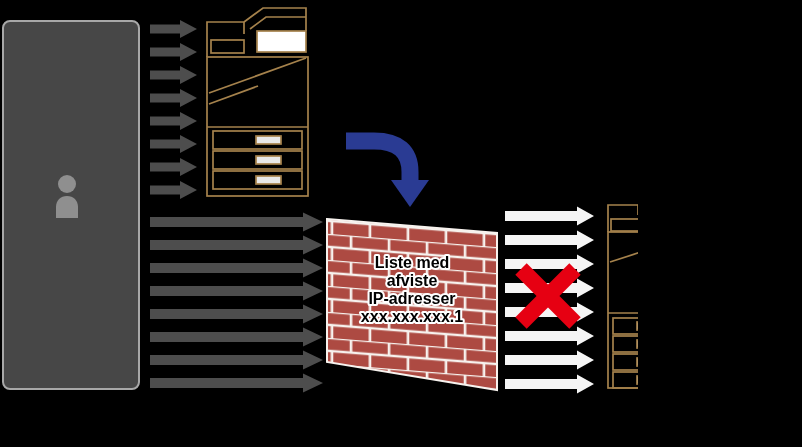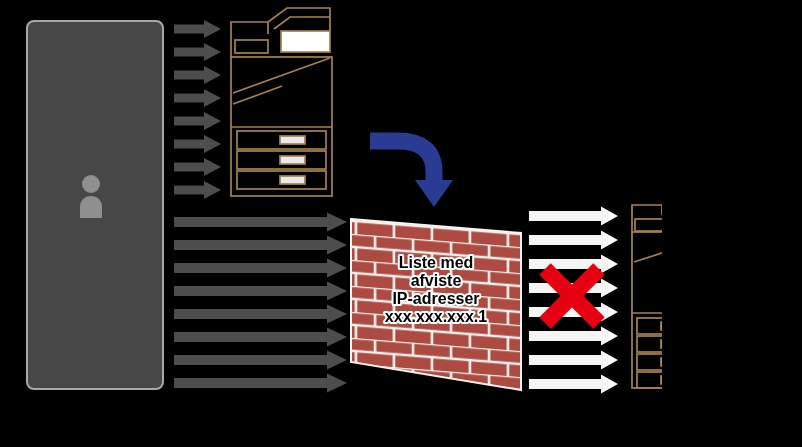--- a/index.html
+++ b/index.html
@@ -1,16 +1,16 @@
 <!DOCTYPE html>
 <html style="--background: #000000; --panel-fill: #474747; --panel-border: #a8a8a8; --person: #8f8f8f; --printer-outline: #a5824c; --screen-fill: #ffffff; --handle-fill: #e9e9e9; --dark-arrow: #4d4d4d; --white-arrow: #f5f5f5; --blue-arrow: #2a3b93; --brick: #ad4a42; --mortar: #f7f2ee; --cross: #e60012; --wall-text: #000000; --wall-text-outline: #ffffff;"><head>
 <meta charset="utf-8">
 <style>
   html,body{margin:0;padding:0;background:#000;}
-  .stage{position:relative;width:638px;height:447px;background:var(--background,#000);overflow:hidden;padding-left:24px;}
+  .stage{position:relative;width:638px;height:447px;background:var(--background,#000);overflow:hidden;}
   .diagram-svg{display:block;width:802px;height:447px;}
   .wall-label{
     font-family:"Liberation Sans","DejaVu Sans",sans-serif;
     font-weight:bold;font-size:16px;
     fill:var(--wall-text,#000);
     stroke:var(--wall-text-outline,#fff);
     stroke-width:4px;stroke-linejoin:round;paint-order:stroke;
     text-anchor:middle;
   }
   .printer{stroke:var(--printer-outline,#a5824c);fill:none;stroke-width:1.7px;}

